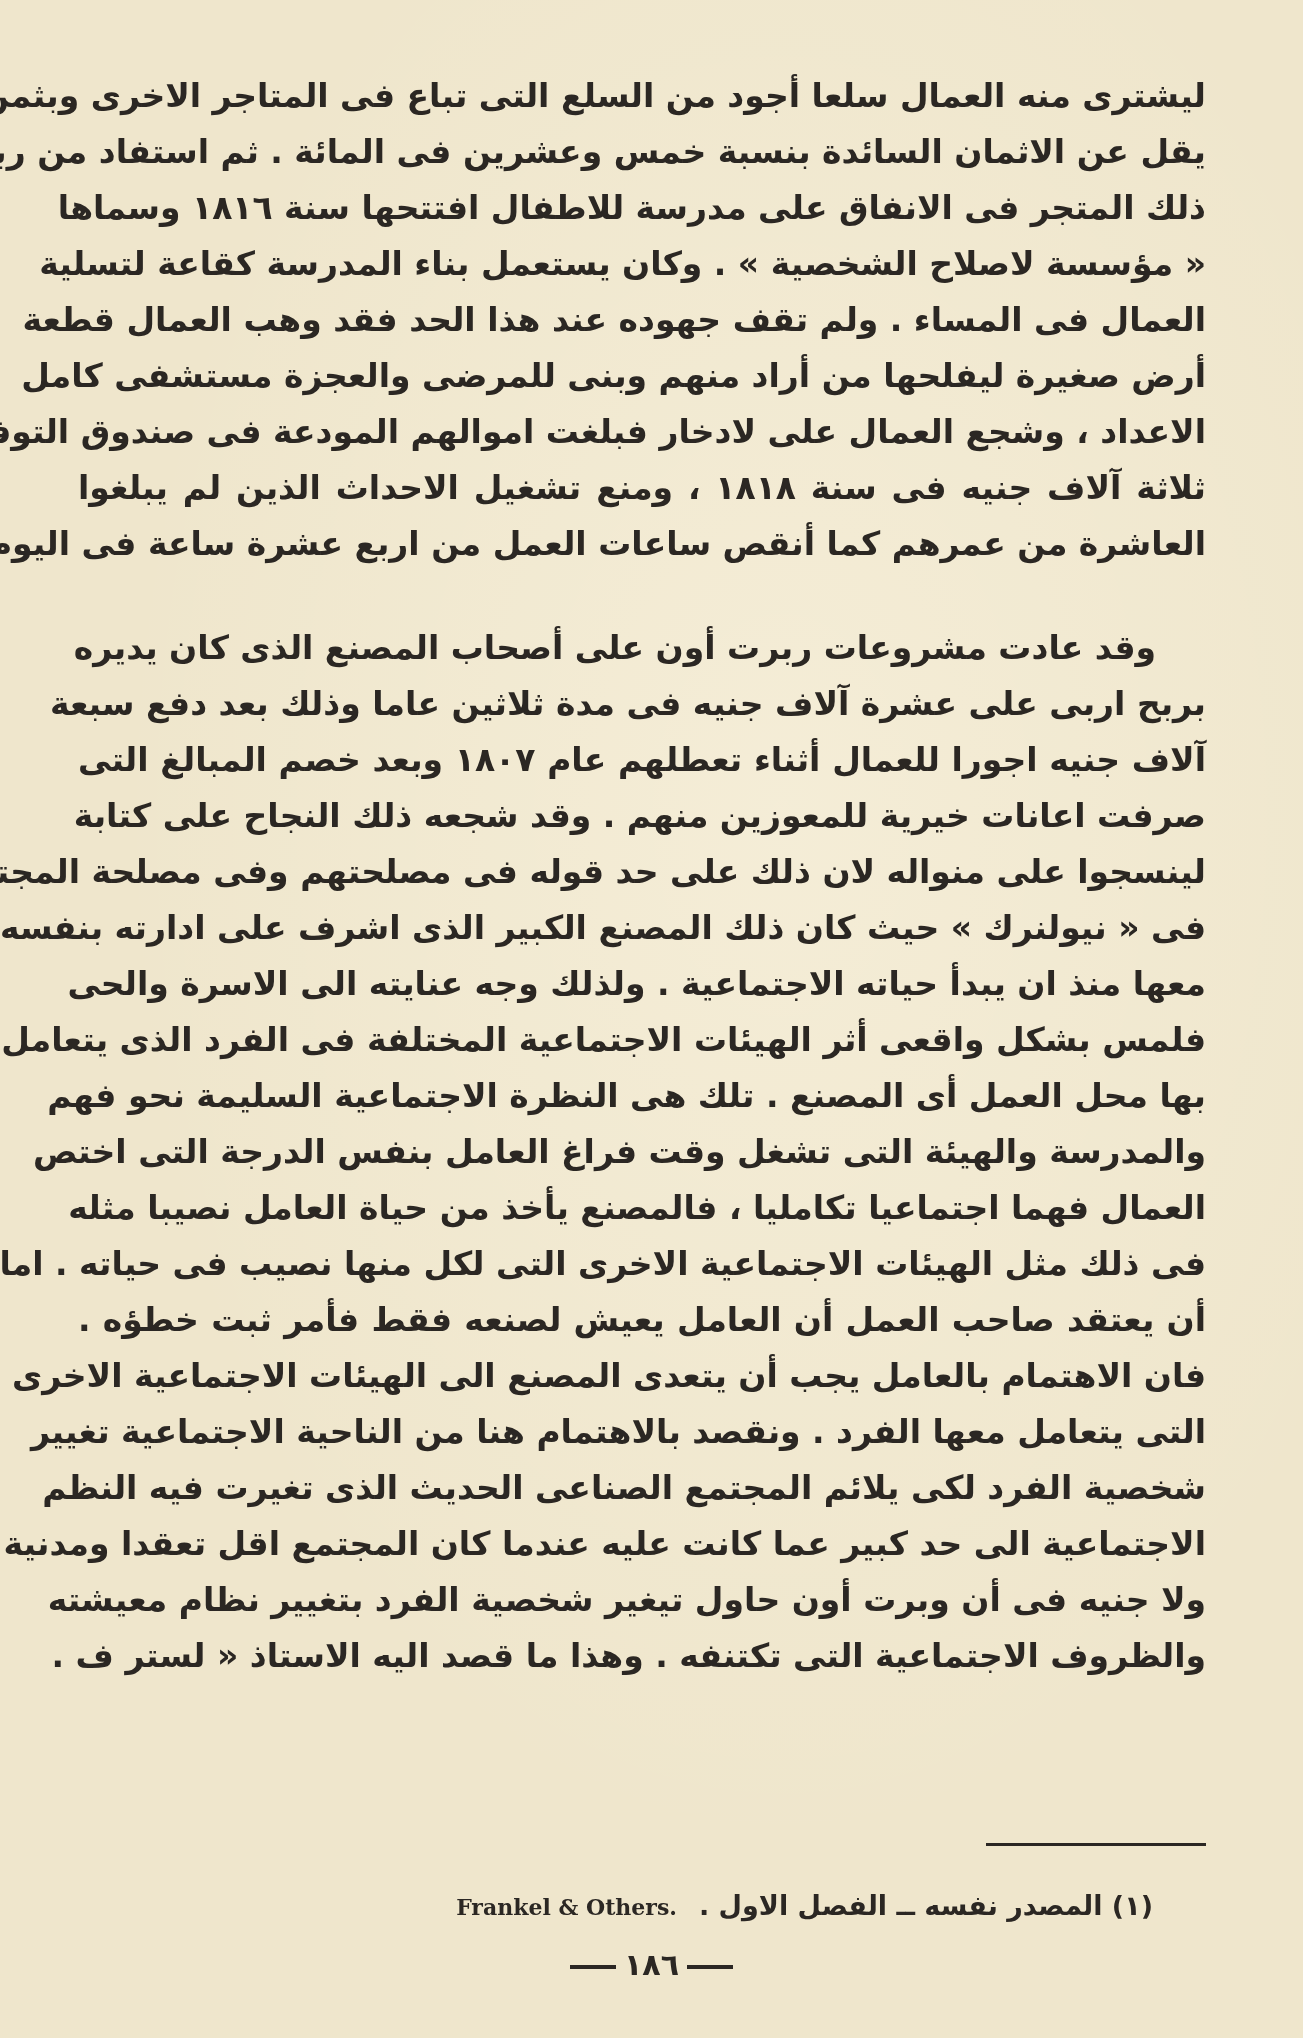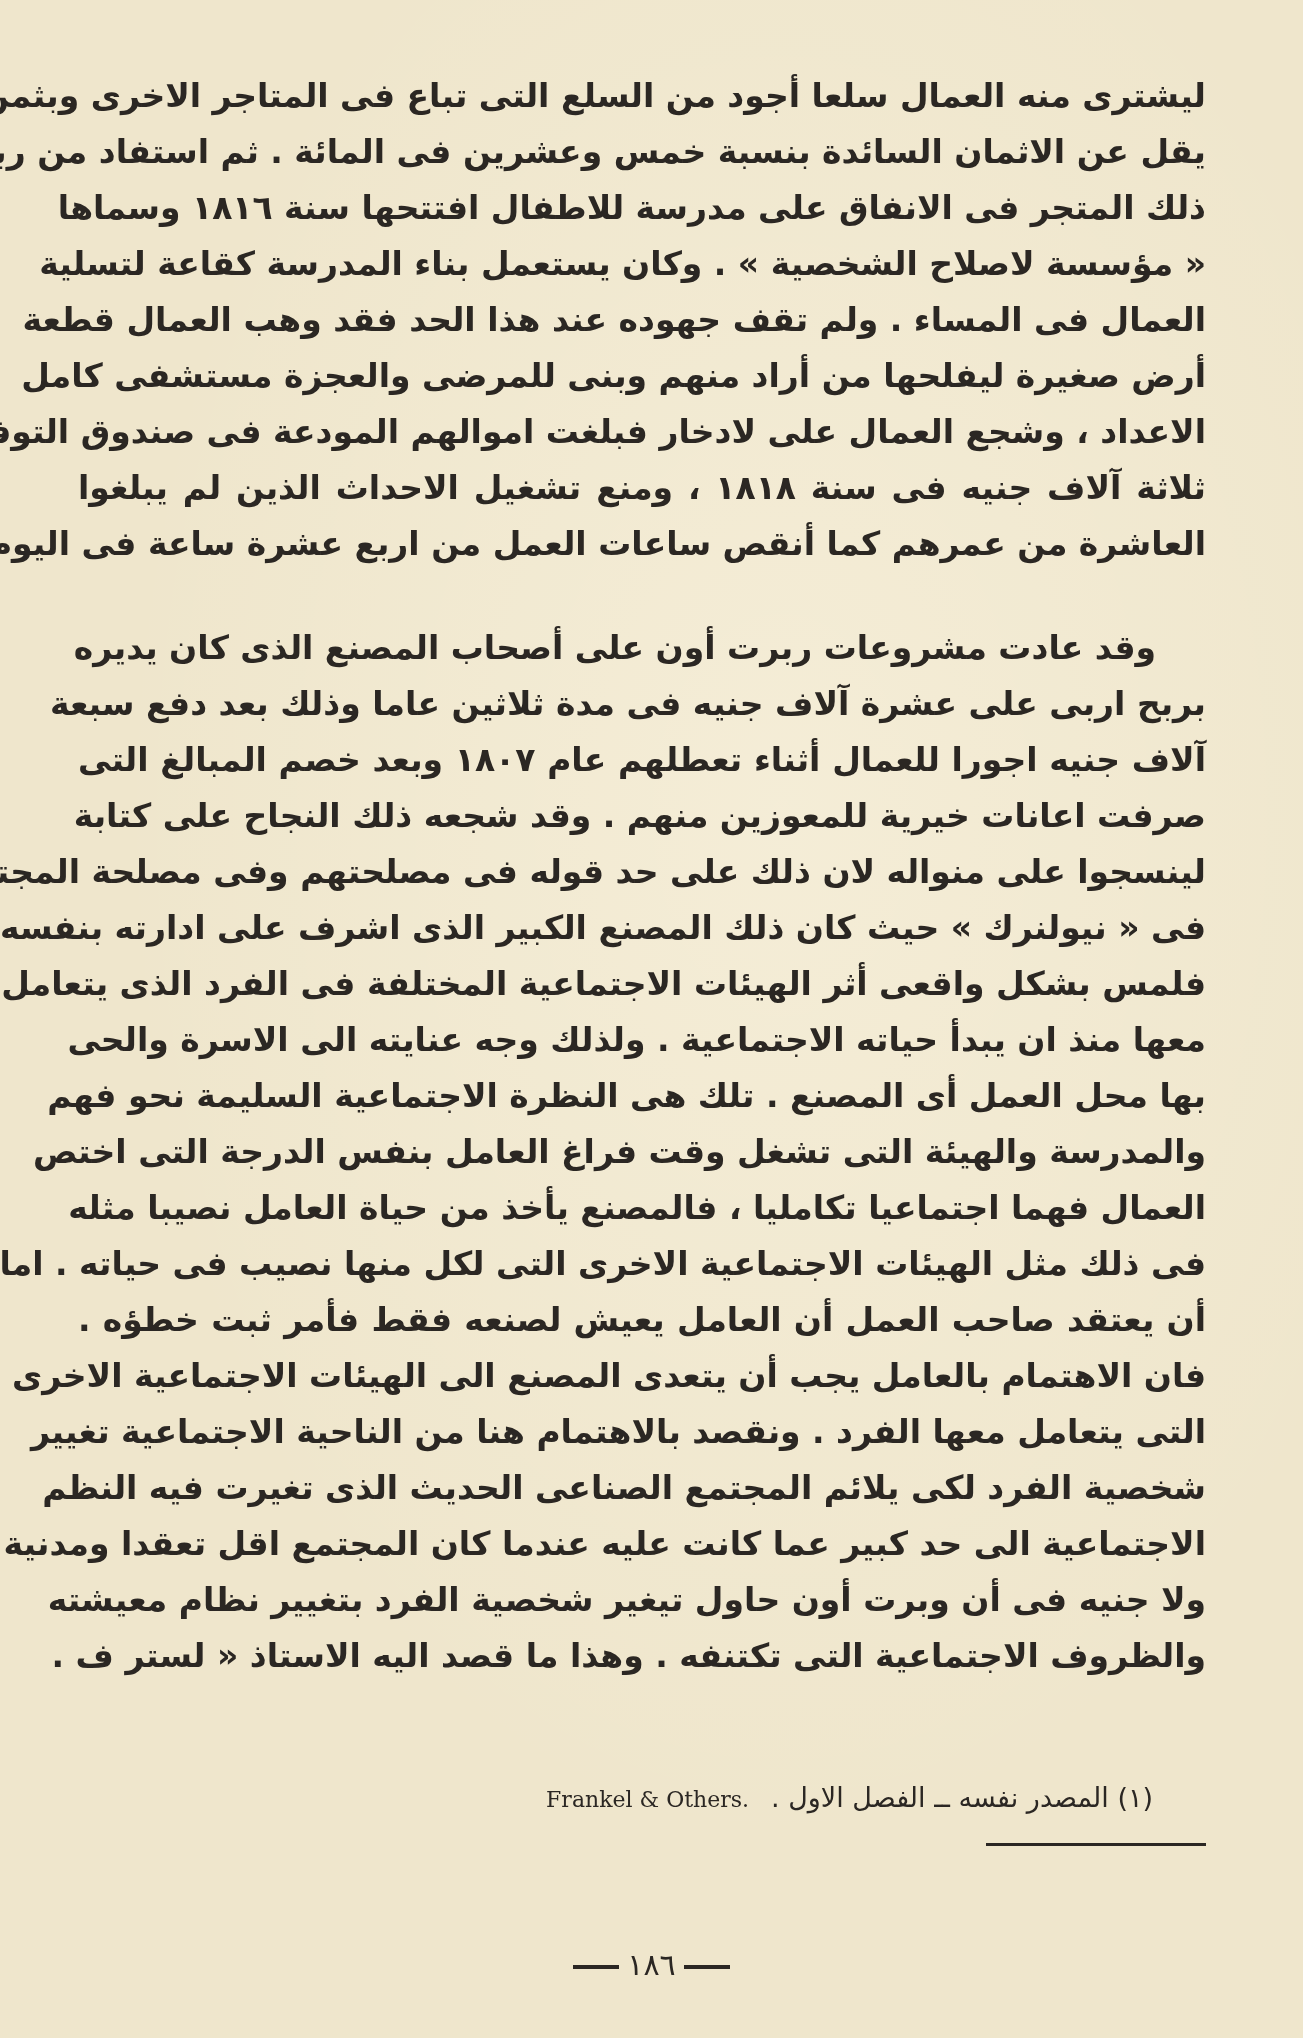--- a/index.html
+++ b/index.html
@@ -53,43 +53,43 @@
     position: absolute;
     left: 986px;
     top: 1843px;
     width: 220px;
     height: 0;
     border-top: 3px solid #2b2723;
   }
   .footnote {
     position: absolute;
     right: 150px;
-    top: 1776px;
+    top: 1884px;
     direction: rtl;
     font-size: 27px;
-    font-weight: normal;
+    font-weight: bold;
     line-height: 44px;
     white-space: nowrap;
     color: #2b2723;
   }
   .footnote .latin {
     direction: ltr;
     unicode-bidi: embed;
     font-family: "DejaVu Serif", serif;
     font-size: 22px;
     margin-right: 22px;
   }
   .page-number {
     position: absolute;
     left: 0;
     width: 1303px;
     top: 1945px;
     text-align: center;
     font-size: 30px;
-    font-weight: normal;
+    font-weight: bold;
     line-height: 40px;
     color: #2b2723;
     direction: rtl;
   }
   .page-number .dash {
     display: inline-block;
     width: 46px;
     height: 4px;
     background: #2b2723;
     vertical-align: middle;
@@ -113,22 +113,22 @@
     <span class="line">العاشرة من عمرهم كما أنقص ساعات العمل من اربع عشرة ساعة فى اليوم ،</span>
   </div>
 
   <div class="text-block" id="para2">
     <span class="line indent">وقد عادت مشروعات ربرت أون على أصحاب المصنع الذى كان يديره</span>
     <span class="line">بربح اربى على عشرة آلاف جنيه فى مدة ثلاثين عاما وذلك بعد دفع سبعة</span>
     <span class="line">آلاف جنيه اجورا للعمال أثناء تعطلهم عام ١٨٠٧ وبعد خصم المبالغ التى</span>
     <span class="line">صرفت اعانات خيرية للمعوزين منهم . وقد شجعه ذلك النجاح على كتابة</span>
     <span class="line">لينسجوا على منواله لان ذلك على حد قوله فى مصلحتهم وفى مصلحة المجتمع(١)</span>
     <span class="line">فى « نيولنرك » حيث كان ذلك المصنع الكبير الذى اشرف على ادارته بنفسه ،</span>
+    <span class="line">معها منذ ان يبدأ حياته الاجتماعية . ولذلك وجه عنايته الى الاسرة والحى</span>
     <span class="line">فلمس بشكل واقعى أثر الهيئات الاجتماعية المختلفة فى الفرد الذى يتعامل</span>
-    <span class="line">معها منذ ان يبدأ حياته الاجتماعية . ولذلك وجه عنايته الى الاسرة والحى</span>
     <span class="line">بها محل العمل أى المصنع . تلك هى النظرة الاجتماعية السليمة نحو فهم</span>
     <span class="line">والمدرسة والهيئة التى تشغل وقت فراغ العامل بنفس الدرجة التى اختص</span>
     <span class="line">العمال فهما اجتماعيا تكامليا ، فالمصنع يأخذ من حياة العامل نصيبا مثله</span>
     <span class="line">فى ذلك مثل الهيئات الاجتماعية الاخرى التى لكل منها نصيب فى حياته . اما</span>
     <span class="line">أن يعتقد صاحب العمل أن العامل يعيش لصنعه فقط فأمر ثبت خطؤه .</span>
     <span class="line">فان الاهتمام بالعامل يجب أن يتعدى المصنع الى الهيئات الاجتماعية الاخرى</span>
     <span class="line">التى يتعامل معها الفرد . ونقصد بالاهتمام هنا من الناحية الاجتماعية تغيير</span>
     <span class="line">شخصية الفرد لكى يلائم المجتمع الصناعى الحديث الذى تغيرت فيه النظم</span>
     <span class="line">الاجتماعية الى حد كبير عما كانت عليه عندما كان المجتمع اقل تعقدا ومدنية .</span>
     <span class="line">ولا جنيه فى أن وبرت أون حاول تيغير شخصية الفرد بتغيير نظام معيشته</span>

